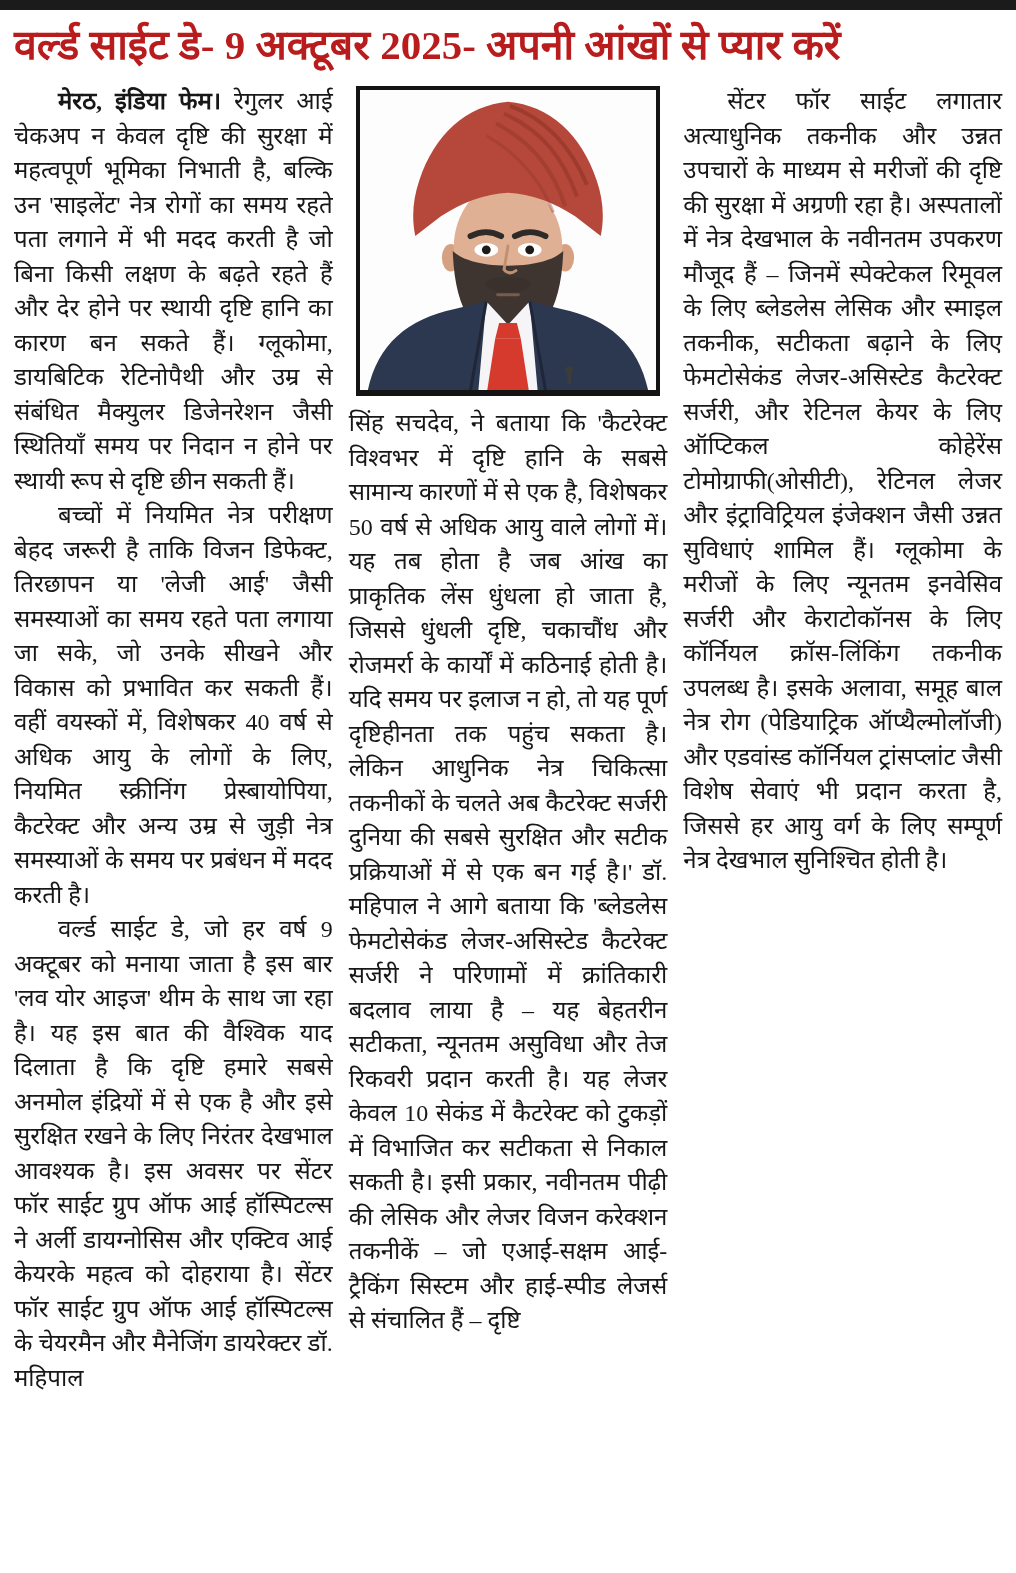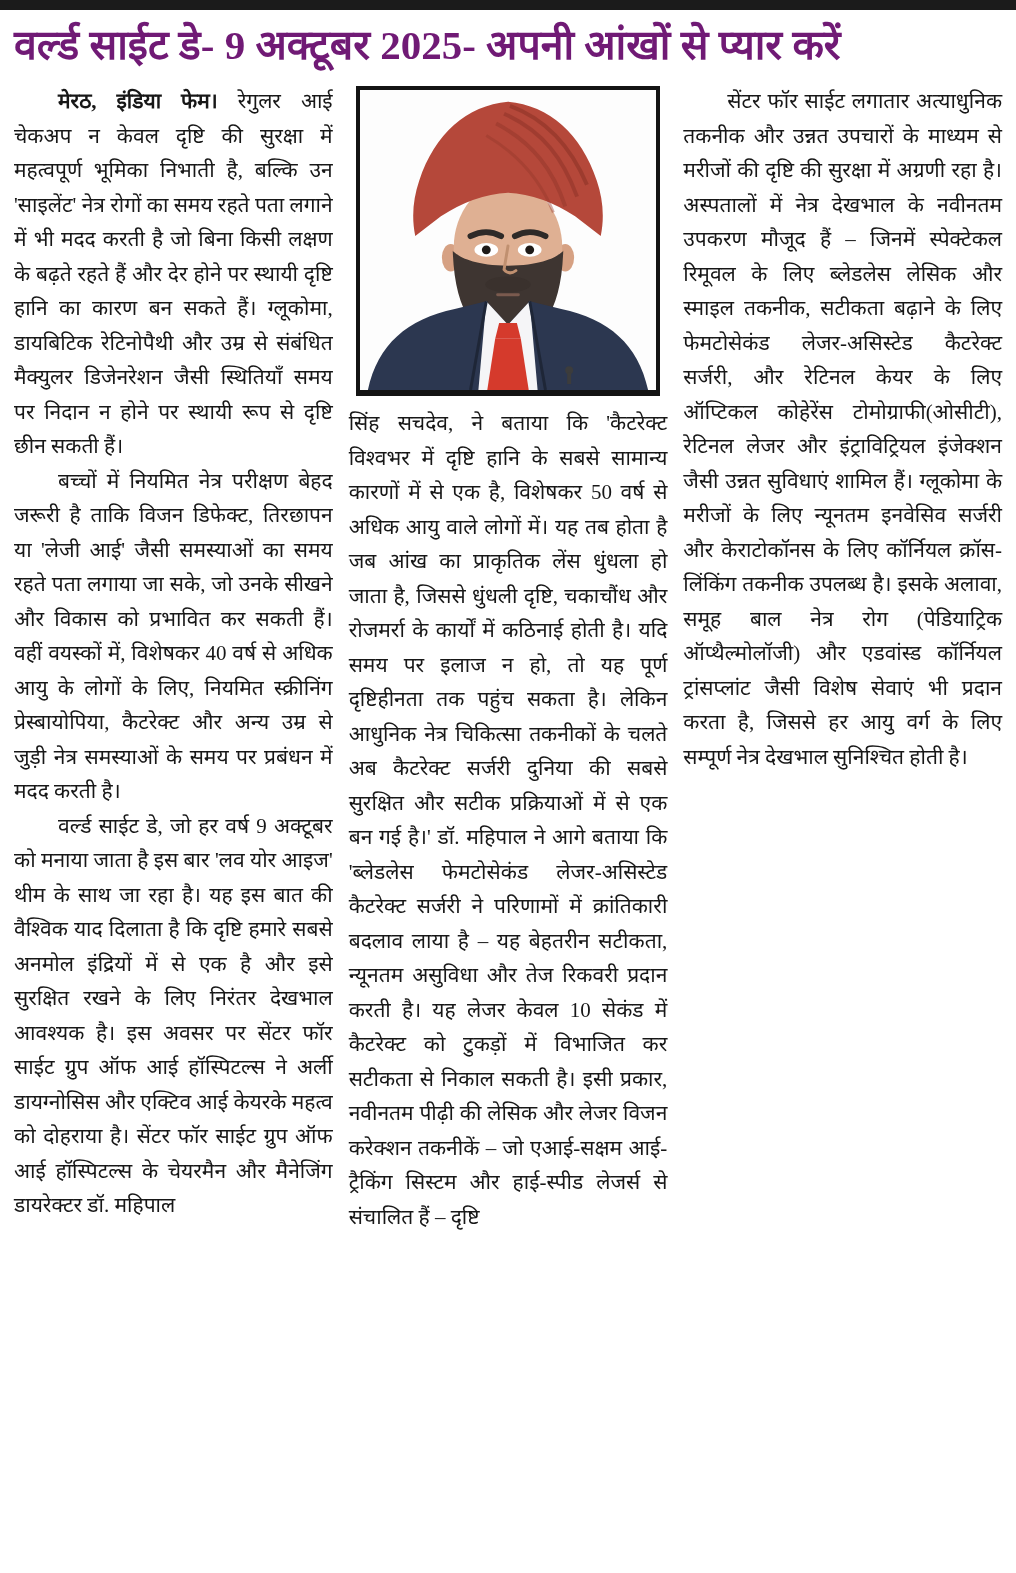--- a/index.html
+++ b/index.html
@@ -9,32 +9,32 @@
     font-family:"Liberation Serif","DejaVu Serif",serif;
   }
   .top-rule{height:10px;background:#1b1b1b;width:100%;}
   .headline{
     margin:6px 14px 0 14px;
     font-size:66px;line-height:77px;font-weight:700;
     color:#0d0d0d;letter-spacing:-1px;
   }
   .subheadline{
     margin:12px 14px 0 14px;
-    font-size:41px;line-height:46px;font-weight:700;color:#701a75;
+    font-size:41px;line-height:46px;font-weight:700;color:#b91c1c;
     white-space:nowrap;
   }
   .columns{
     display:flex;gap:16px;
     padding:16px 14px 0 14px;
     box-sizing:border-box;
   }
   .col{
     flex:1 1 0;min-width:0;
     text-align:justify;
-    font-size:21px;line-height:34.5px;
+    font-size:24px;line-height:34.5px;
     color:#171717;
   }
   .col p{margin:0;text-indent:44px;}
   .col p.noindent{text-indent:0;}
   .dateline{font-weight:700;}
   .photo-frame{
     border:4px solid #141414;border-bottom-width:6px;
     width:296px;height:300px;margin:2px auto 10px auto;
     background:#fdfdfd;box-sizing:content-box;
   }

